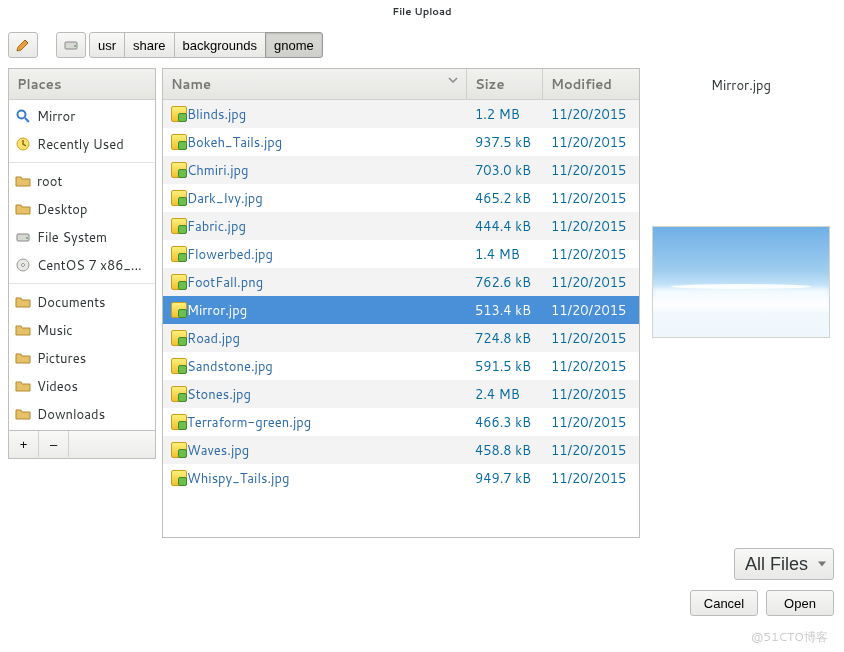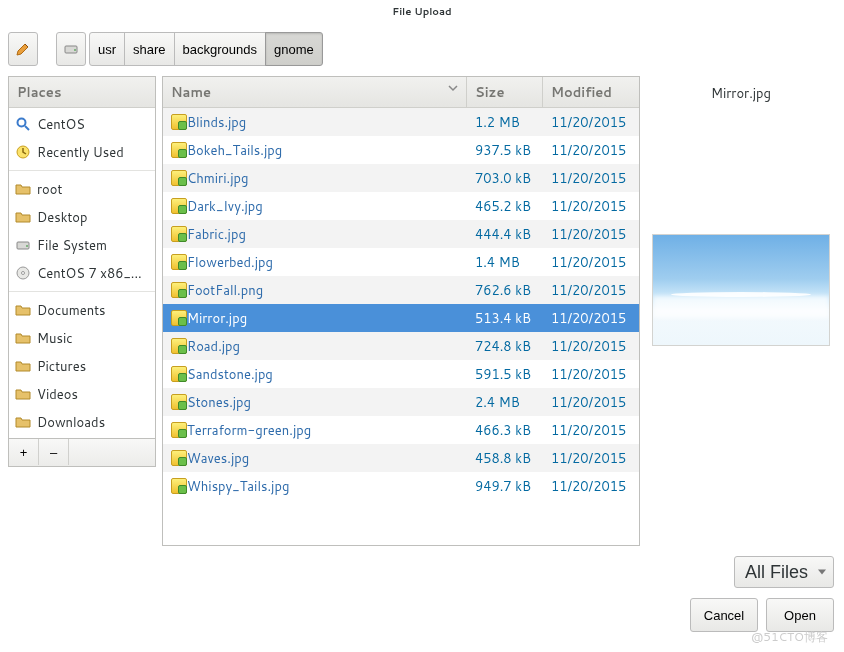--- a/index.html
+++ b/index.html
@@ -21,21 +21,21 @@
   .toolbar {
     display: flex;
     gap: 4px;
     padding: 6px 8px 10px 8px;
     align-items: center;
   }
   .btn {
     background: linear-gradient(#f8f8f7, #e8e8e6);
     border: 1px solid #bbb;
     border-radius: 3px;
-    height: 34px;
+    height: 26px;
     min-width: 30px;
     display: inline-flex;
     align-items: center;
     justify-content: center;
     padding: 0 8px;
     font-size: 13px;
     cursor: pointer;
   }
   .btn.icon-only { padding: 0; width: 30px; }
   .crumbs { display: inline-flex; }
@@ -174,21 +174,21 @@
     <div class="sidebar">
       <div class="sidebar-head">Places</div>
       <div class="sidebar-list" id="places">
           <div class="side-item">
             <span class="ic">
               <svg width="16" height="16" viewBox="0 0 16 16">
                 <circle cx="6.5" cy="6.5" r="4" fill="none" stroke="#3b7bcc" stroke-width="2"></circle>
                 <line x1="10" y1="10" x2="14" y2="14" stroke="#3b7bcc" stroke-width="2"></line>
               </svg>
             </span>
-            <span>CentOS</span>
+            <span>Mirror</span>
           </div>
           <div class="side-item">
             <span class="ic">
               <svg width="16" height="16" viewBox="0 0 16 16">
                 <circle cx="8" cy="8" r="6" fill="#fbe26a" stroke="#caa020"></circle>
                 <path d="M8 4v4l3 2" stroke="#8a6a10" fill="none" stroke-width="1.5"></path>
               </svg>
             </span>
             <span>Recently Used</span>
           </div>

